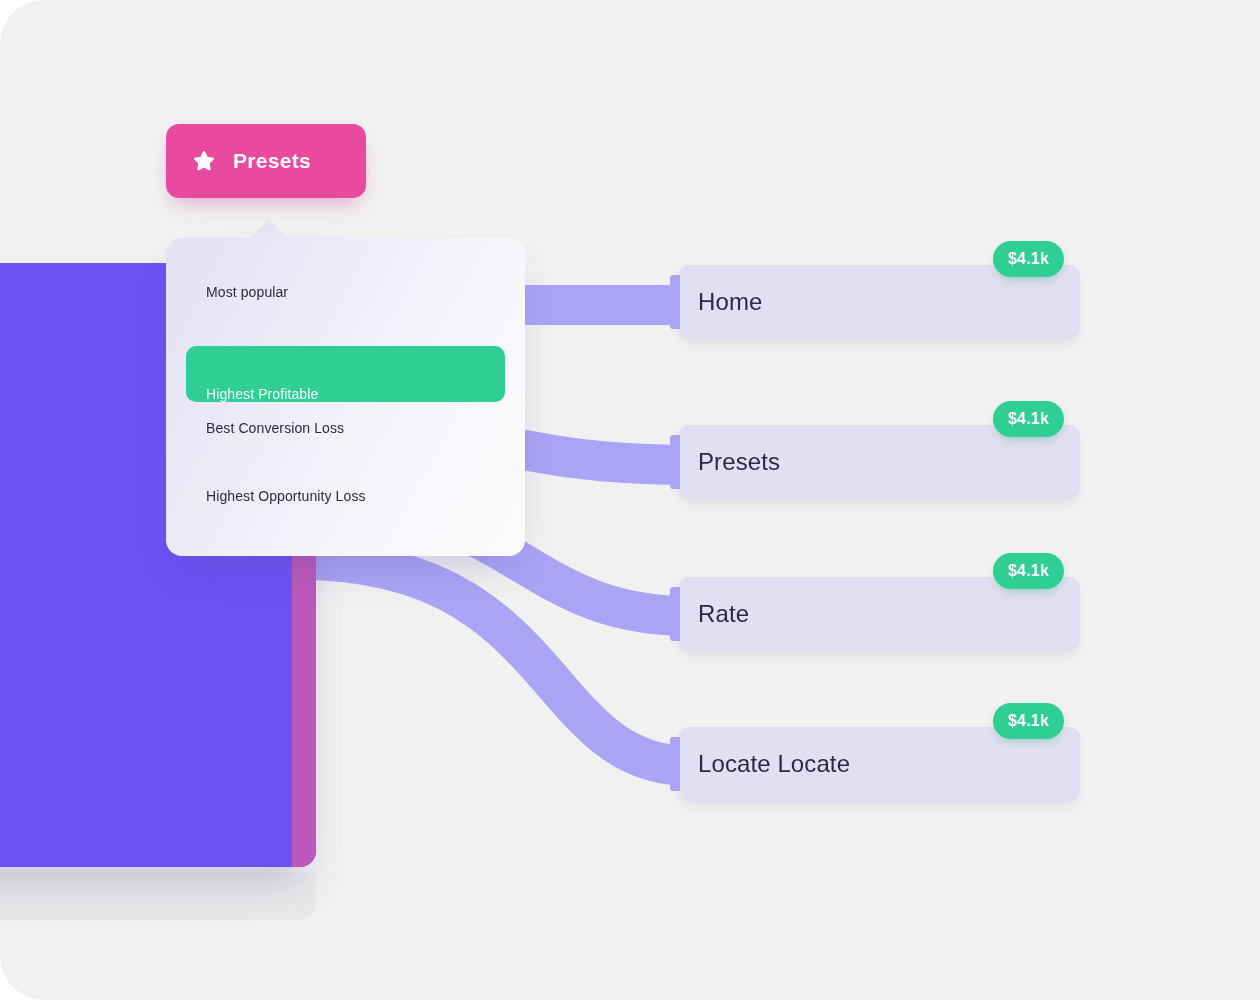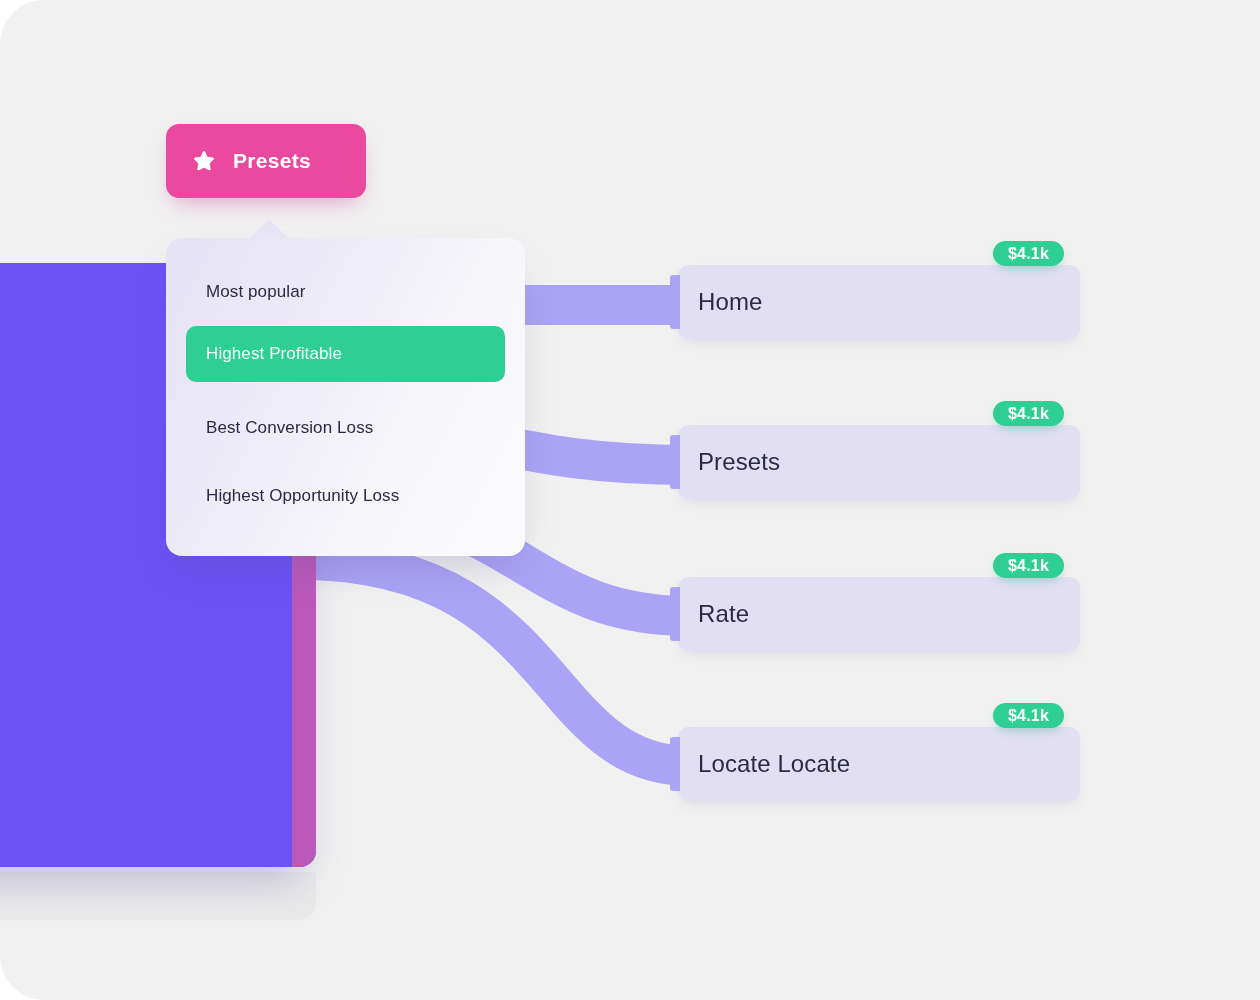--- a/index.html
+++ b/index.html
@@ -87,21 +87,21 @@
     font-size: 24px;
     color: #2a2a44;
     letter-spacing: 0.1px;
     white-space: nowrap;
   }
   .node-badge {
     position: absolute;
     right: 16px;
     top: -24px;
     min-width: 58px;
-    height: 25px;
+    height: 36px;
     padding: 8px 15px;
     box-sizing: border-box;
     background: #2fce94;
     border-radius: 20px;
     color: #ffffff;
     font-size: 16px;
     font-weight: bold;
     display: flex;
     align-items: center;
     justify-content: center;
@@ -164,21 +164,21 @@
   .menu-item {
     position: absolute;
     left: 20px;
     width: 319px;
     height: 56px;
     display: flex;
     align-items: center;
     padding-left: 20px;
     box-sizing: border-box;
     border-radius: 10px;
-    font-size: 17px;
+    font-size: 14px;
     color: #2a2a44;
     letter-spacing: 0.1px;
     cursor: pointer;
     white-space: nowrap;
   }
   .menu-item.selected {
     background: #2fce94;
     color: #f2fffa;
   }
 </style>
@@ -234,21 +234,21 @@
     <span id="presets-label">Presets</span>
   </button>
 
   <div id="dropdown">
     <div id="dropdown-arrow"></div>
 
     <div class="menu-item" style="top:26px;">
       <span>Most popular</span>
     </div>
 
-    <div class="menu-item selected" style="top:88px;">
+    <div class="menu-item selected" style="top:108px;align-items:flex-end;">
       <span>Highest Profitable</span>
     </div>
 
     <div class="menu-item" style="top:162px;">
       <span>Best Conversion Loss</span>
     </div>
 
     <div class="menu-item" style="top:230px;">
       <span>Highest Opportunity Loss</span>
     </div>

